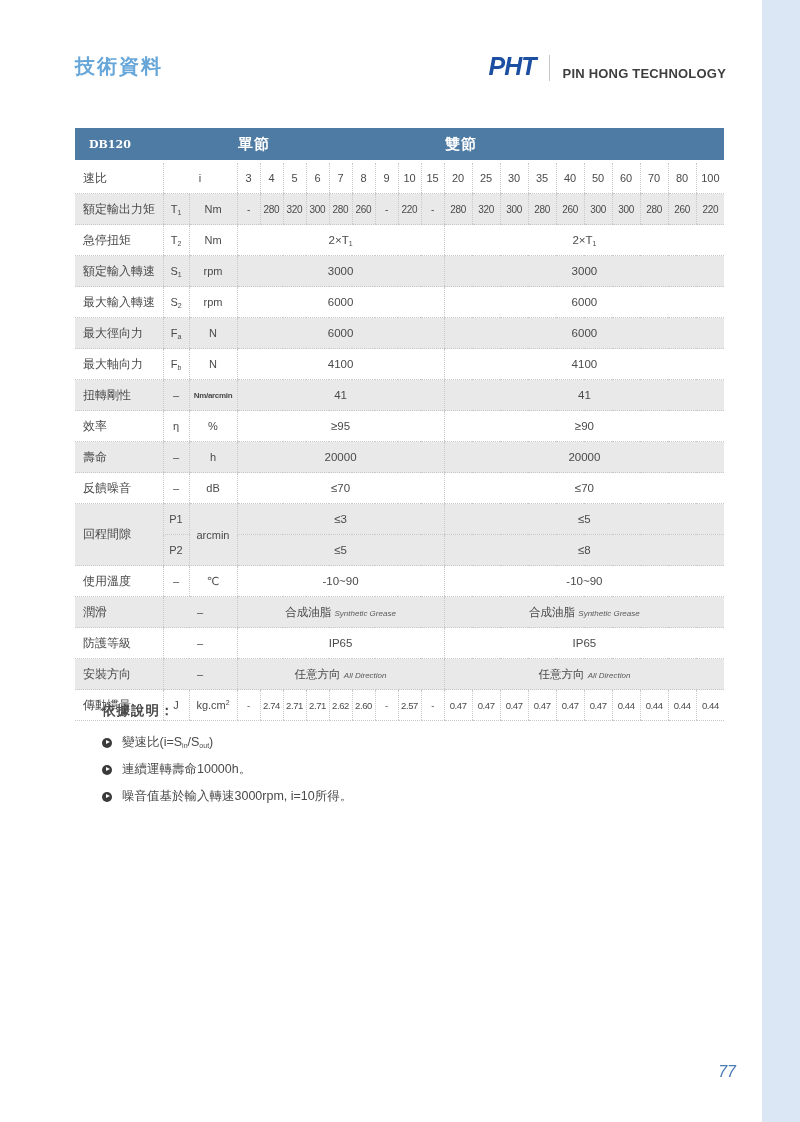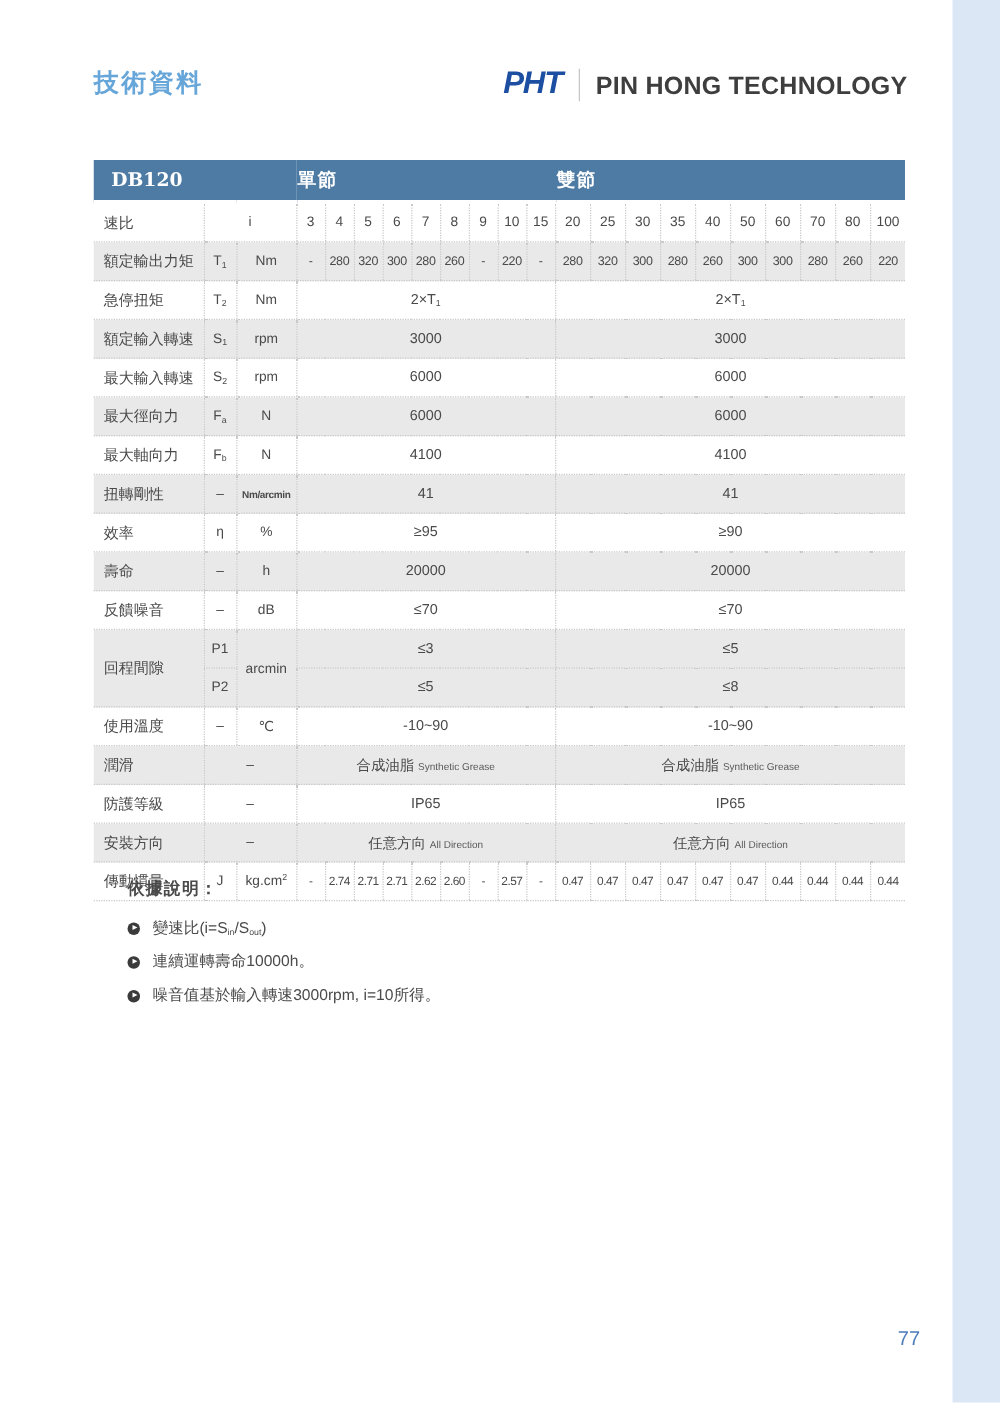--- a/index.html
+++ b/index.html
@@ -10,55 +10,55 @@
   }
   .page{position:relative;width:688px;height:1122px;background:#fff;}
   .side-strip{position:absolute;top:0;left:762px;width:38px;height:1122px;background:#dbe7f5;}
 
   
   .hdr{position:absolute;left:75px;top:52px;width:651px;display:flex;justify-content:space-between;align-items:center;}
   .page-title{font-size:20px;font-weight:bold;color:#67a6d9;letter-spacing:2px;}
   .logo{display:flex;align-items:flex-end;}
   .logo-abbr{font-size:25px;font-weight:800;font-style:italic;color:#1c4fa1;letter-spacing:-1px;}
   .logo-div{width:1px;height:26px;background:#c6c6c6;margin:0 13px;}
-  .logo-name{font-size:20px;font-weight:bold;color:#3e3e3e;letter-spacing:0.2px;}
+  .logo-name{font-size:13px;font-weight:bold;color:#3e3e3e;letter-spacing:0.2px;}
 
   
   .spec-table-wrap{position:absolute;left:75px;top:128px;}
   table{border-collapse:collapse;table-layout:fixed;width:649px;}
   thead th{
     background:#4e7ba3;color:#ffffff;height:30px;font-weight:bold;
     border-bottom:3px solid #ffffff;font-family:"DejaVu Serif","Liberation Serif",serif;
   }
-  th.model{text-align:left;padding-left:14px;font-size:15px;}
+  th.model{text-align:left;padding-left:14px;font-size:11px;}
   th.section{text-align:left;font-size:15px;letter-spacing:1px;}
   td{height:28px;border-bottom:1px dotted #c9c9c9;vertical-align:middle;}
   tr.shade{background:#e9e9e9;}
   td.lab{text-align:left;padding-left:8px;font-size:12px;color:#4a4a4a;}
   td.sym,td.unit,td.symunit{border-left:1px dotted #c9c9c9;text-align:center;font-size:11px;}
   td.unit.small{font-size:8px;letter-spacing:-0.3px;font-weight:bold;}
   td.rcell{border-left:1px dotted #c9c9c9;text-align:center;font-size:11px;}
   td.val{border-left:1px dotted #c9c9c9;text-align:center;font-size:10px;letter-spacing:-0.3px;}
   tr.jrow td.val{font-size:9.5px;letter-spacing:-0.4px;}
   td.span{border-left:1px dotted #c9c9c9;text-align:center;font-size:11.5px;}
   sub{font-size:7px;vertical-align:-2px;}
   sup{font-size:7px;vertical-align:4px;}
-  .en{font-size:8px;color:#5a5a5a;}
+  .en{font-size:8px;color:#5a5a5a;font-style:italic;}
 
   
   .notes{position:absolute;left:75px;top:702px;width:600px;margin-left:27px;}
   .notes-title{font-size:13.5px;font-weight:bold;color:#4a4a4a;letter-spacing:1px;}
   .notes-list{list-style:none;margin:14px 0 0 0;padding:0;}
   .notes-list li{display:flex;align-items:center;margin:0 0 10px 0;font-size:12.5px;color:#4a4a4a;}
   .bullet{position:relative;flex:0 0 auto;width:10px;height:10px;border-radius:50%;background:#3a3a3a;margin-right:10px;}
   .bullet::after{content:"";position:absolute;left:3.5px;top:2.5px;width:0;height:0;
     border-left:4px solid #ffffff;border-top:2.5px solid transparent;border-bottom:2.5px solid transparent;}
 
   .page-num{position:absolute;left:696px;top:1063px;width:40px;text-align:right;
-    font-size:16px;color:#4d7cb7;}
+    font-size:16px;font-style:italic;color:#4d7cb7;}
 </style>
 </head>
 <body>
 
 <div class="page">
   <div class="side-strip"></div>
 
   <div class="hdr">
     <div class="page-title">技術資料</div>
     <div class="logo">

